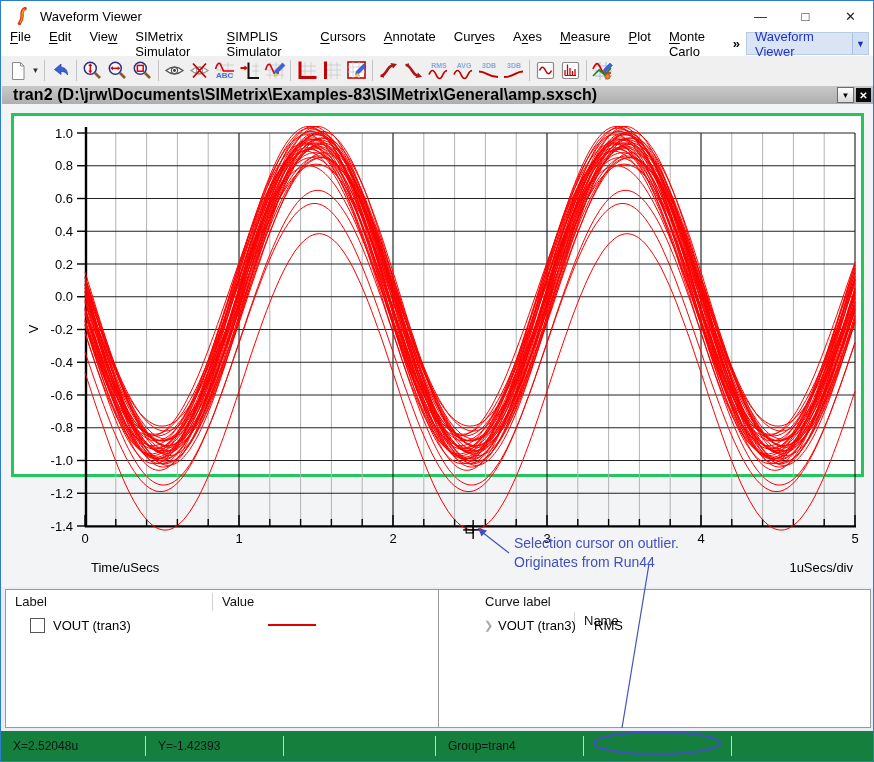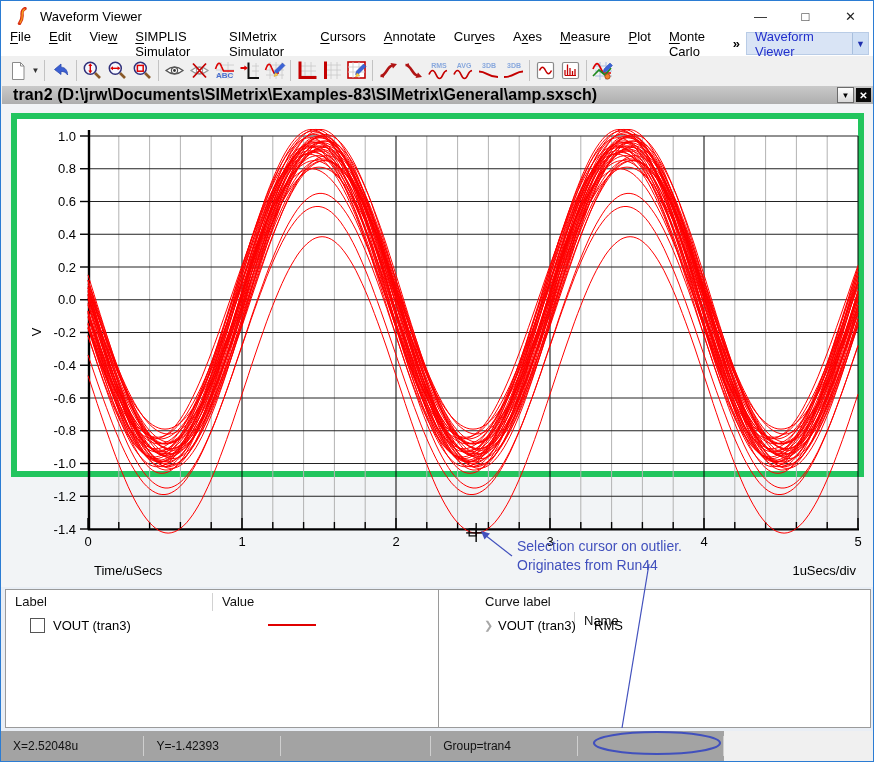--- a/index.html
+++ b/index.html
@@ -38,37 +38,37 @@
           background:linear-gradient(#c9c9c9,#aeaeae);display:flex;align-items:center;}
   #tab-title{font-size:16px;font-weight:bold;padding-left:11px;letter-spacing:.1px;}
   #tab-btns{margin-left:auto;display:flex;align-items:center;gap:2px;padding-right:3px;}
   #tab-drop{width:15px;height:14px;background:linear-gradient(#fdfdfd,#d9d9d9);
             border:1px solid #6b6b6b;font-size:8px;display:flex;align-items:center;justify-content:center;}
   #tab-close{width:15px;height:14px;background:#0a0a0a;color:#fff;font-size:10px;font-weight:bold;
              display:flex;align-items:center;justify-content:center;}
   
   #chart-zone{position:absolute;left:0;top:103px;width:874px;height:483px;background:#f2f4f6;}
   #chart-panel{position:absolute;left:10px;top:9px;width:853px;height:364px;background:#fff;
-               border:6px solid #22c55e;box-sizing:border-box;}
+               border:3px solid #22c55e;box-sizing:border-box;}
   
   #panel-zone{position:absolute;left:0;top:586px;width:874px;height:144px;background:#e9eef5;}
   .panel{position:absolute;top:2px;height:139px;background:#fff;border:1px solid #9a9a9a;
          box-sizing:border-box;font-size:13px;}
   #legend-panel{left:4px;width:478px;}
   #measure-panel{left:437px;width:433px;padding-left:37px;}
   .phead{display:flex;height:24px;align-items:center;color:#111;}
   .phc{padding-left:9px;box-sizing:border-box;height:18px;line-height:18px;}
   .phc.div{border-left:1px solid #d2d2d2;}
   .prow{display:flex;align-items:center;height:22px;}
   .cbx{width:13px;height:13px;border:1px solid #555;background:#fff;margin-left:24px;flex:none;}
   .rowlabel{margin-left:8px;}
   .legend-line{width:48px;border-top:2px solid #e00000;margin-left:auto;margin-right:166px;}
   .chev{color:#a7a7a7;font-size:11px;margin-left:8px;width:10px;}
   
-  #statusbar{position:absolute;left:0;top:730px;width:723px;height:30px;background:#a3a3a3;
+  #statusbar{position:absolute;left:0;top:730px;width:874px;height:30px;background:#15803d;
              display:flex;align-items:center;font-size:12px;}
   .ssec{height:20px;line-height:20px;padding-left:12px;box-sizing:border-box;
         border-right:1px solid #cfcfcf;color:#111;}
   
   #overlay{position:absolute;left:0;top:0;width:874px;height:762px;pointer-events:none;z-index:40;}
   text{font-family:"Liberation Sans",sans-serif;}
 </style>
 </head>
 <body>
 
@@ -85,22 +85,22 @@
       <span class="wc">□</span>
       <span class="wc">✕</span>
     </div>
   </div>
 
   <div id="menubar">
     <span id="menu-items" style="display:flex;">
         <span class="mi"><u>F</u>ile</span>
         <span class="mi"><u>E</u>dit</span>
         <span class="mi">Vie<u>w</u></span>
+        <span class="mi">SIMetrix Simu<u>l</u>ator</span>
         <span class="mi"><u>S</u>IMPLIS Simulator</span>
-        <span class="mi">SIMetrix Simu<u>l</u>ator</span>
         <span class="mi"><u>C</u>ursors</span>
         <span class="mi"><u>A</u>nnotate</span>
         <span class="mi">Cur<u>v</u>es</span>
         <span class="mi">A<u>x</u>es</span>
         <span class="mi"><u>M</u>easure</span>
         <span class="mi"><u>P</u>lot</span>
         <span class="mi"><u>M</u>onte Carlo</span>
       </span>
     <span id="menu-overflow">»</span>
     <div id="win-combo">

